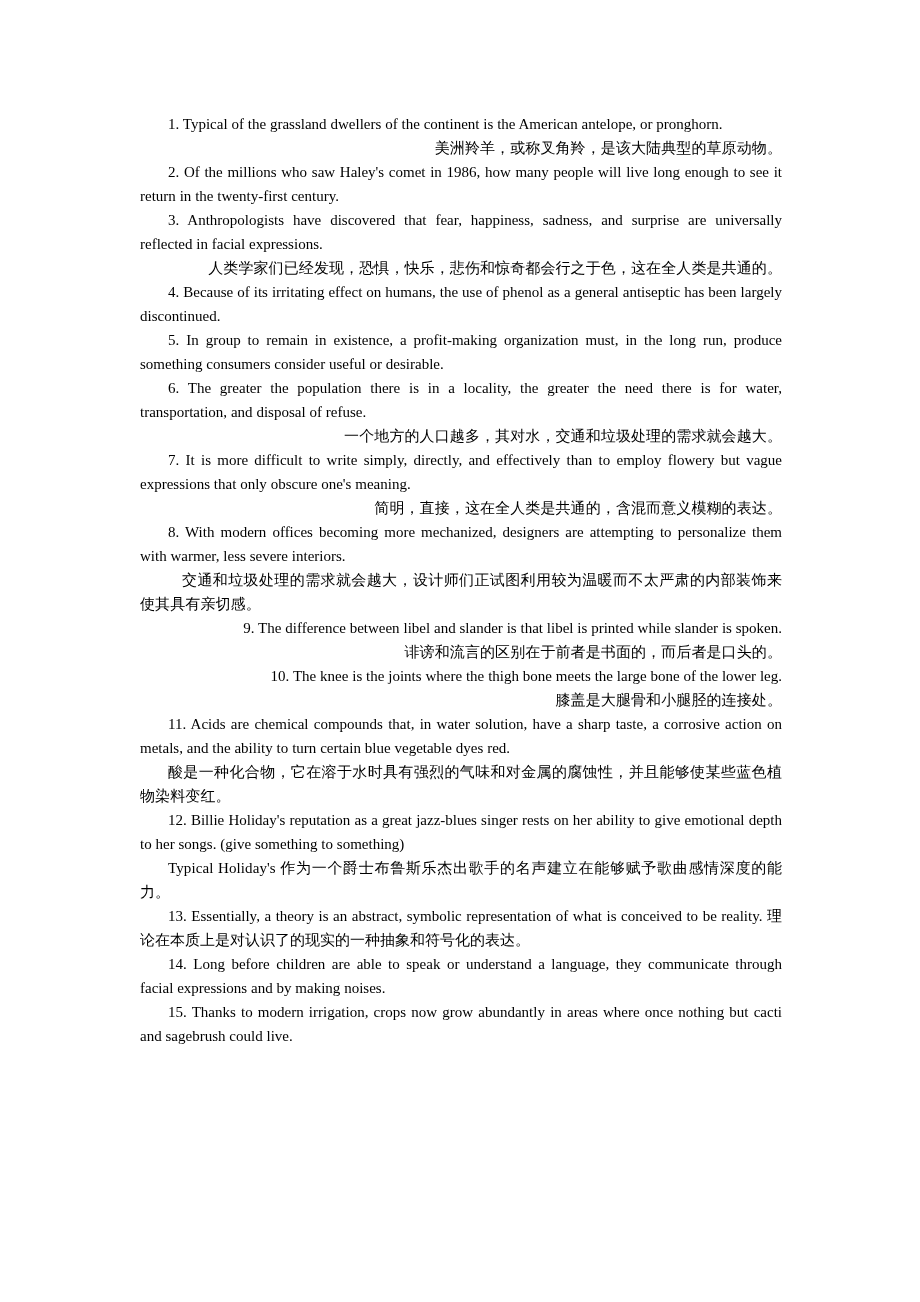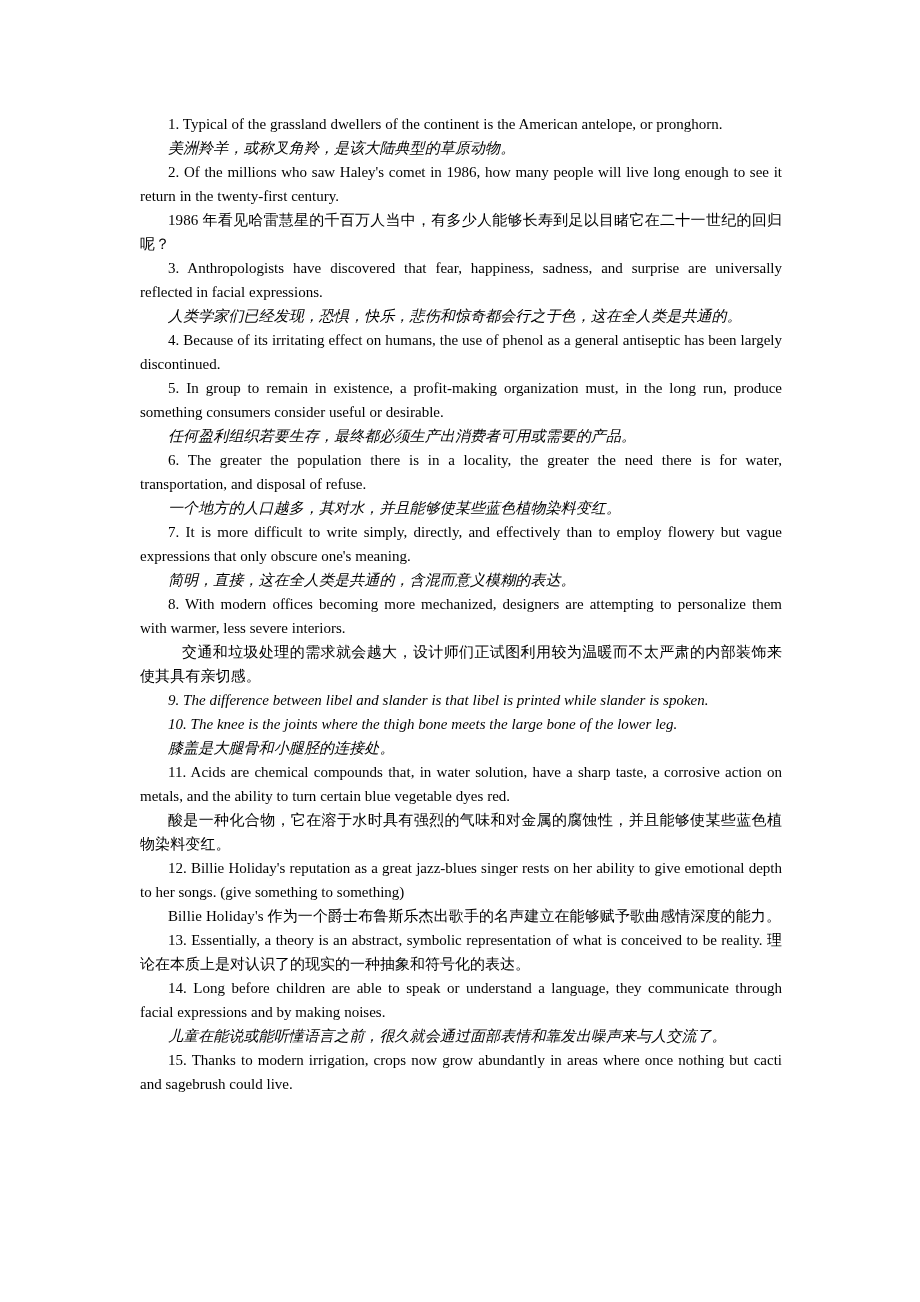--- a/index.html
+++ b/index.html
@@ -38,65 +38,62 @@
   }
   p.cn {
     font-size: 15px;
     letter-spacing: 0.1px;
   }
   p.cn-wide {
     text-indent: 42px;
   }
   
   p.single {
-    text-align: left;
-    font-style: italic;
+    text-align: right;
   }
 </style>
 </head>
 <body>
 
 <div class="page">
   <div class="text-block">
 
     <p>1. Typical of the grassland dwellers of the continent is the American antelope, or pronghorn.</p>
     <p class="cn single">美洲羚羊，或称叉角羚，是该大陆典型的草原动物。</p>
 
     <p>2. Of the millions who saw Haley's comet in 1986, how many people will live long enough to see it return in the twenty-first century.</p>
-    <p class="cn">1986 年看见哈雷慧星的千百万人当中，有多少人能够长寿到足以目睹它在二十一世纪的回归呢？</p>
 
     <p>3. Anthropologists have discovered that fear, happiness, sadness, and surprise are universally reflected in facial expressions.</p>
     <p class="cn single">人类学家们已经发现，恐惧，快乐，悲伤和惊奇都会行之于色，这在全人类是共通的。</p>
 
     <p>4. Because of its irritating effect on humans, the use of phenol as a general antiseptic has been largely discontinued.</p>
 
     <p>5. In group to remain in existence, a profit-making organization must, in the long run, produce something consumers consider useful or desirable.</p>
-    <p class="cn single">任何盈利组织若要生存，最终都必须生产出消费者可用或需要的产品。</p>
 
     <p>6. The greater the population there is in a locality, the greater the need there is for water, transportation, and disposal of refuse.</p>
-    <p class="cn single">一个地方的人口越多，其对水，并且能够使某些蓝色植物染料变红。</p>
+    <p class="cn single">一个地方的人口越多，其对水，交通和垃圾处理的需求就会越大。</p>
 
     <p>7. It is more difficult to write simply, directly, and effectively than to employ flowery but vague expressions that only obscure one's meaning.</p>
     <p class="cn single">简明，直接，这在全人类是共通的，含混而意义模糊的表达。</p>
 
     <p>8. With modern offices becoming more mechanized, designers are attempting to personalize them with warmer, less severe interiors.</p>
     <p class="cn cn-wide">交通和垃圾处理的需求就会越大，设计师们正试图利用较为温暖而不太严肃的内部装饰来使其具有亲切感。</p>
 
     <p class="single">9. The difference between libel and slander is that libel is printed while slander is spoken.</p>
+    <p class="cn single">诽谤和流言的区别在于前者是书面的，而后者是口头的。</p>
 
     <p class="single">10. The knee is the joints where the thigh bone meets the large bone of the lower leg.</p>
     <p class="cn single">膝盖是大腿骨和小腿胫的连接处。</p>
 
     <p>11. Acids are chemical compounds that, in water solution, have a sharp taste, a corrosive action on metals, and the ability to turn certain blue vegetable dyes red.</p>
     <p class="cn">酸是一种化合物，它在溶于水时具有强烈的气味和对金属的腐蚀性，并且能够使某些蓝色植物染料变红。</p>
 
     <p>12. Billie Holiday's reputation as a great jazz-blues singer rests on her ability to give emotional depth to her songs. (give something to something)</p>
-    <p class="cn">Billie Holiday's 作为一个爵士布鲁斯乐杰出歌手的名声建立在能够赋予歌曲感情深度的能力。</p>
+    <p class="cn">Typical Holiday's 作为一个爵士布鲁斯乐杰出歌手的名声建立在能够赋予歌曲感情深度的能力。</p>
 
     <p>13. Essentially, a theory is an abstract, symbolic representation of what is conceived to be reality. 理论在本质上是对认识了的现实的一种抽象和符号化的表达。</p>
 
     <p>14. Long before children are able to speak or understand a language, they communicate through facial expressions and by making noises.</p>
-    <p class="cn single">儿童在能说或能听懂语言之前，很久就会通过面部表情和靠发出噪声来与人交流了。</p>
 
     <p>15. Thanks to modern irrigation, crops now grow abundantly in areas where once nothing but cacti and sagebrush could live.</p>
 
   </div>
 </div>
 
 </body></html>

